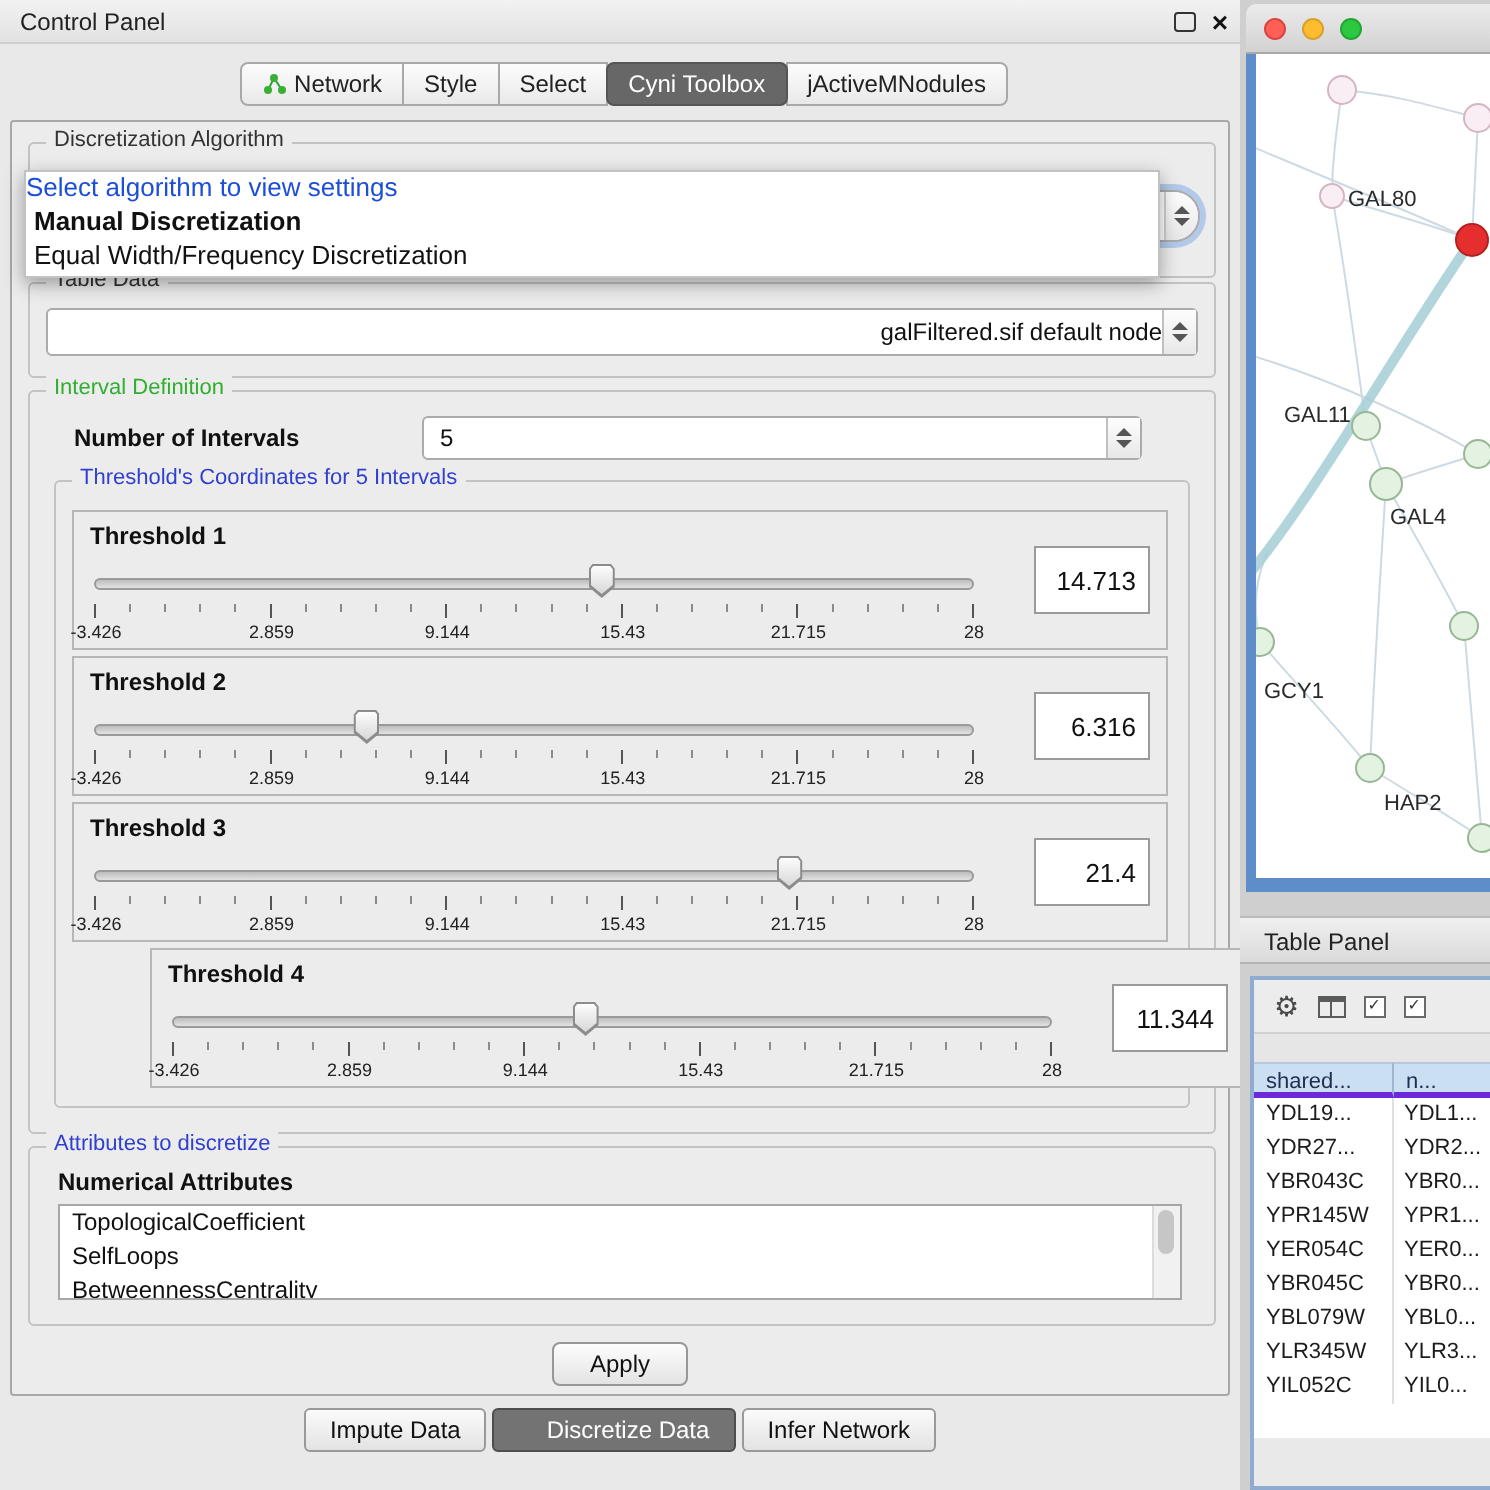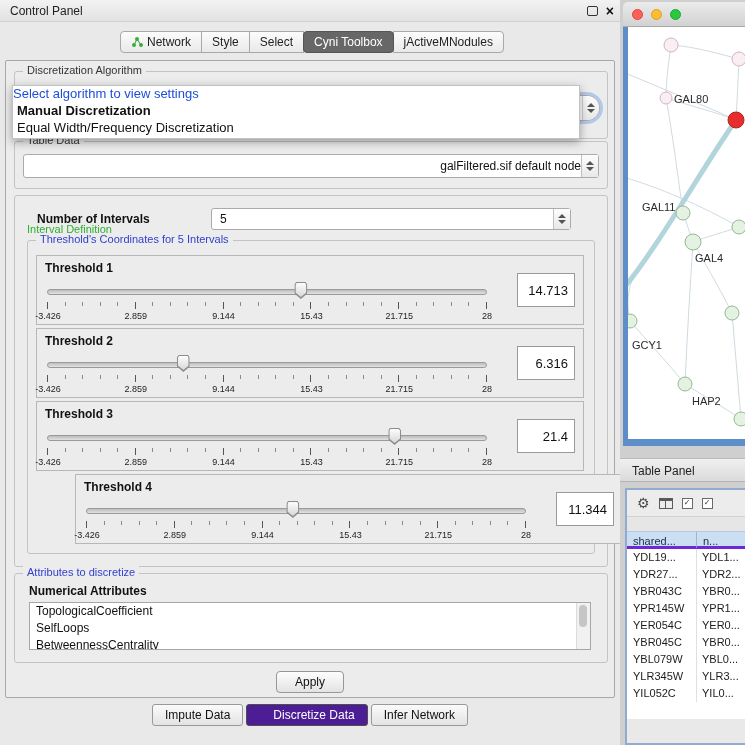--- a/index.html
+++ b/index.html
@@ -20,21 +20,21 @@
        background:linear-gradient(#fcfcfc,#e9e9e9);border:1px solid #a9a9a9;margin-left:-1px;cursor:default;}
   .tab:first-child{border-radius:4px 0 0 4px;margin-left:4px;}
   .tab:last-child{border-radius:0 4px 4px 0;}
   .tab.active{background:#676767;color:#fff;border-color:#555;border-radius:4px;position:relative;z-index:2;}
 
   .mainpanel{position:absolute;left:5px;top:60px;width:610px;height:638px;background:#ececec;
              border:1px solid #a8a8a8;border-radius:2px;box-sizing:border-box;}
 
   .groupbox{position:absolute;border:1px solid #c3c3c3;border-radius:3px;}
   .group-title{position:absolute;top:-8px;left:8px;background:#ececec;padding:0 4px;font-size:11px;color:#333;white-space:nowrap;}
-  .t-green{color:var(--title_green);margin-top:35px;}
+  .t-green{color:var(--title_green);}
   .t-blue{color:var(--title_blue);}
 
   
   .combo{position:absolute;background:#fff;border:1px solid #ababab;border-radius:3px;box-sizing:border-box;
          font-size:12px;color:#111;display:flex;align-items:center;}
   .combo .ctext{flex:1;padding-left:8px;overflow:hidden;white-space:nowrap;}
   .stepper{width:16px;align-self:stretch;border-left:1px solid #c0c0c0;display:flex;flex-direction:column;
            align-items:center;justify-content:center;gap:2px;background:linear-gradient(#fdfdfd,#e8e8e8);}
   .arr-up{width:0;height:0;border-left:4px solid transparent;border-right:4px solid transparent;border-bottom:4px solid #555;}
   .arr-dn{width:0;height:0;border-left:4px solid transparent;border-right:4px solid transparent;border-top:4px solid #555;}
@@ -77,21 +77,21 @@
   .vscroll{position:absolute;right:0;top:0;bottom:0;width:13px;background:#f1f1f1;border-left:1px solid #dcdcdc;}
   .vthumb{position:absolute;left:2px;top:2px;width:8px;height:22px;background:#c6c6c6;border-radius:4px;}
 
   .apply-btn{position:absolute;left:50%;top:610px;transform:translateX(-50%);width:66px;height:20px;
              background:linear-gradient(#fdfdfd,#e3e3e3);border:1px solid #979797;border-radius:4px;
              font-size:12px;color:#111;text-align:center;line-height:20px;}
 
   .btabs{position:absolute;left:0;top:704px;width:620px;display:flex;justify-content:center;gap:3px;}
   .btab{padding:3px 12px;font-size:12px;color:#111;background:linear-gradient(#fbfbfb,#e3e3e3);
         border:1px solid #999;border-radius:3px;}
-  .btab.active{background:#4c1d95;color:#fff;border-color:#4e4e4e;padding-left:26px;}
+  .btab.active{background:#737373;color:#fff;border-color:#4e4e4e;padding-left:26px;}
 
   
   .rightcol{position:absolute;left:620px;top:0;width:125px;height:745px;background:#cfcfcf;}
 
   .netwin{position:absolute;left:623px;top:2px;width:132px;height:450px;border-radius:5px 5px 0 0;overflow:hidden;}
   .net-titlebar{height:24px;background:linear-gradient(#ebebeb,#d2d2d2);border-bottom:1px solid #a9a9a9;
                 display:flex;align-items:center;gap:8px;padding-left:9px;}
   .tl{width:11px;height:11px;border-radius:50%;display:inline-block;}
   .tl-red{background:var(--traffic_red);border:1px solid #d9453c;box-sizing:border-box;}
   .tl-yellow{background:var(--traffic_yellow);border:1px solid #d9a02e;box-sizing:border-box;}

